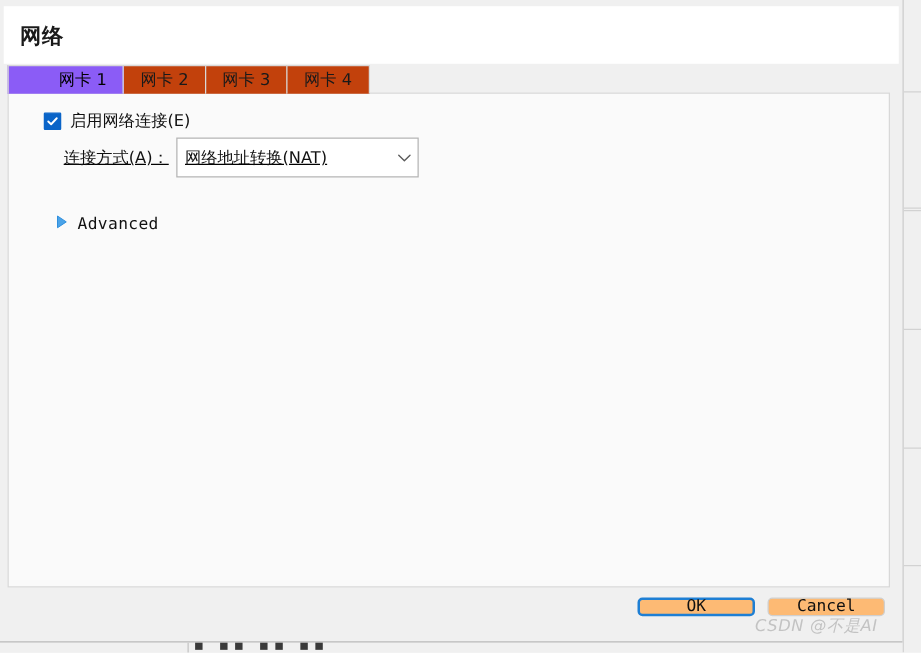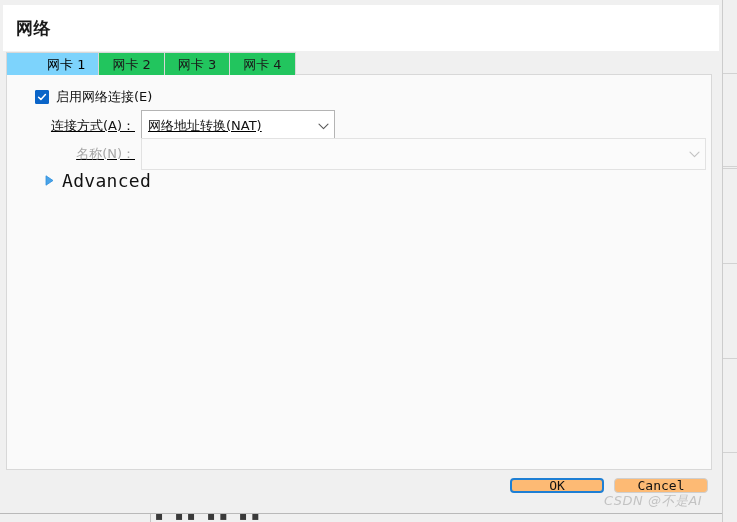--- a/index.html
+++ b/index.html
@@ -58,29 +58,29 @@
     z-index: 3;
   }
   .tab {
     height: 23px;
     line-height: 23px;
     padding: 0 13px;
     box-sizing: border-box;
     font-family: "DejaVu Sans", sans-serif;
     font-size: 13px;
     color: #1a1a1a;
-    background: #22c55e;
+    background: #c2410c;
     border: 1px solid #d8d8d8;
     border-bottom: none;
     margin-right: -1px;
     white-space: nowrap;
     cursor: default;
   }
   .tab.active {
-    background: #7dd3fc;
+    background: #8b5cf6;
     border-color: #d8d8d8;
     position: relative;
     z-index: 2;
     color: #000;
     padding-left: 40px;
   }
 
   
   #panel {
     position: absolute;
@@ -186,21 +186,21 @@
     position: absolute;
     left: 38px;
     top: 95px;
     display: flex;
     align-items: center;
     cursor: default;
   }
   #advanced-label {
     margin-left: 8px;
     font-family: "DejaVu Sans Mono", monospace;
-    font-size: 18px;
+    font-size: 13px;
     color: #111;
     letter-spacing: 0.3px;
   }
 
   
   #buttonbar {
     position: absolute;
     left: 0;
     top: 478px;
     width: 719px;
@@ -333,31 +333,20 @@
       <div class="combo" id="combo-conn">
         <span class="combo-value">网络地址转换(NAT)</span>
         <span class="combo-arrow">
           <svg width="11" height="7" viewBox="0 0 11 7" aria-hidden="true">
             <path d="M1 1.2 L5.5 5.6 L10 1.2" fill="none" stroke="#5a5a5a" stroke-width="1.1" stroke-linecap="round" stroke-linejoin="round"></path>
           </svg>
         </span>
       </div>
     </div>
 
-    <div class="form-row" id="row-name">
-      <span class="form-label disabled">名称(N)：</span>
-      <div class="combo disabled" id="combo-name">
-        <span class="combo-value" placeholder=""></span>
-        <span class="combo-arrow">
-          <svg width="11" height="7" viewBox="0 0 11 7" aria-hidden="true">
-            <path d="M1 1.2 L5.5 5.6 L10 1.2" fill="none" stroke="#c2c2c2" stroke-width="1.1" stroke-linecap="round" stroke-linejoin="round"></path>
-          </svg>
-        </span>
-      </div>
-    </div>
 
     <div id="advanced-row">
       <span>
         <svg width="9" height="11" viewBox="0 0 9 11" aria-hidden="true">
           <path d="M1 0.8 L8 5.5 L1 10.2 Z" fill="#4aa3e8" stroke="#2f8fdd" stroke-width="0.8"></path>
         </svg>
       </span>
       <span id="advanced-label">Advanced</span>
     </div>
 

